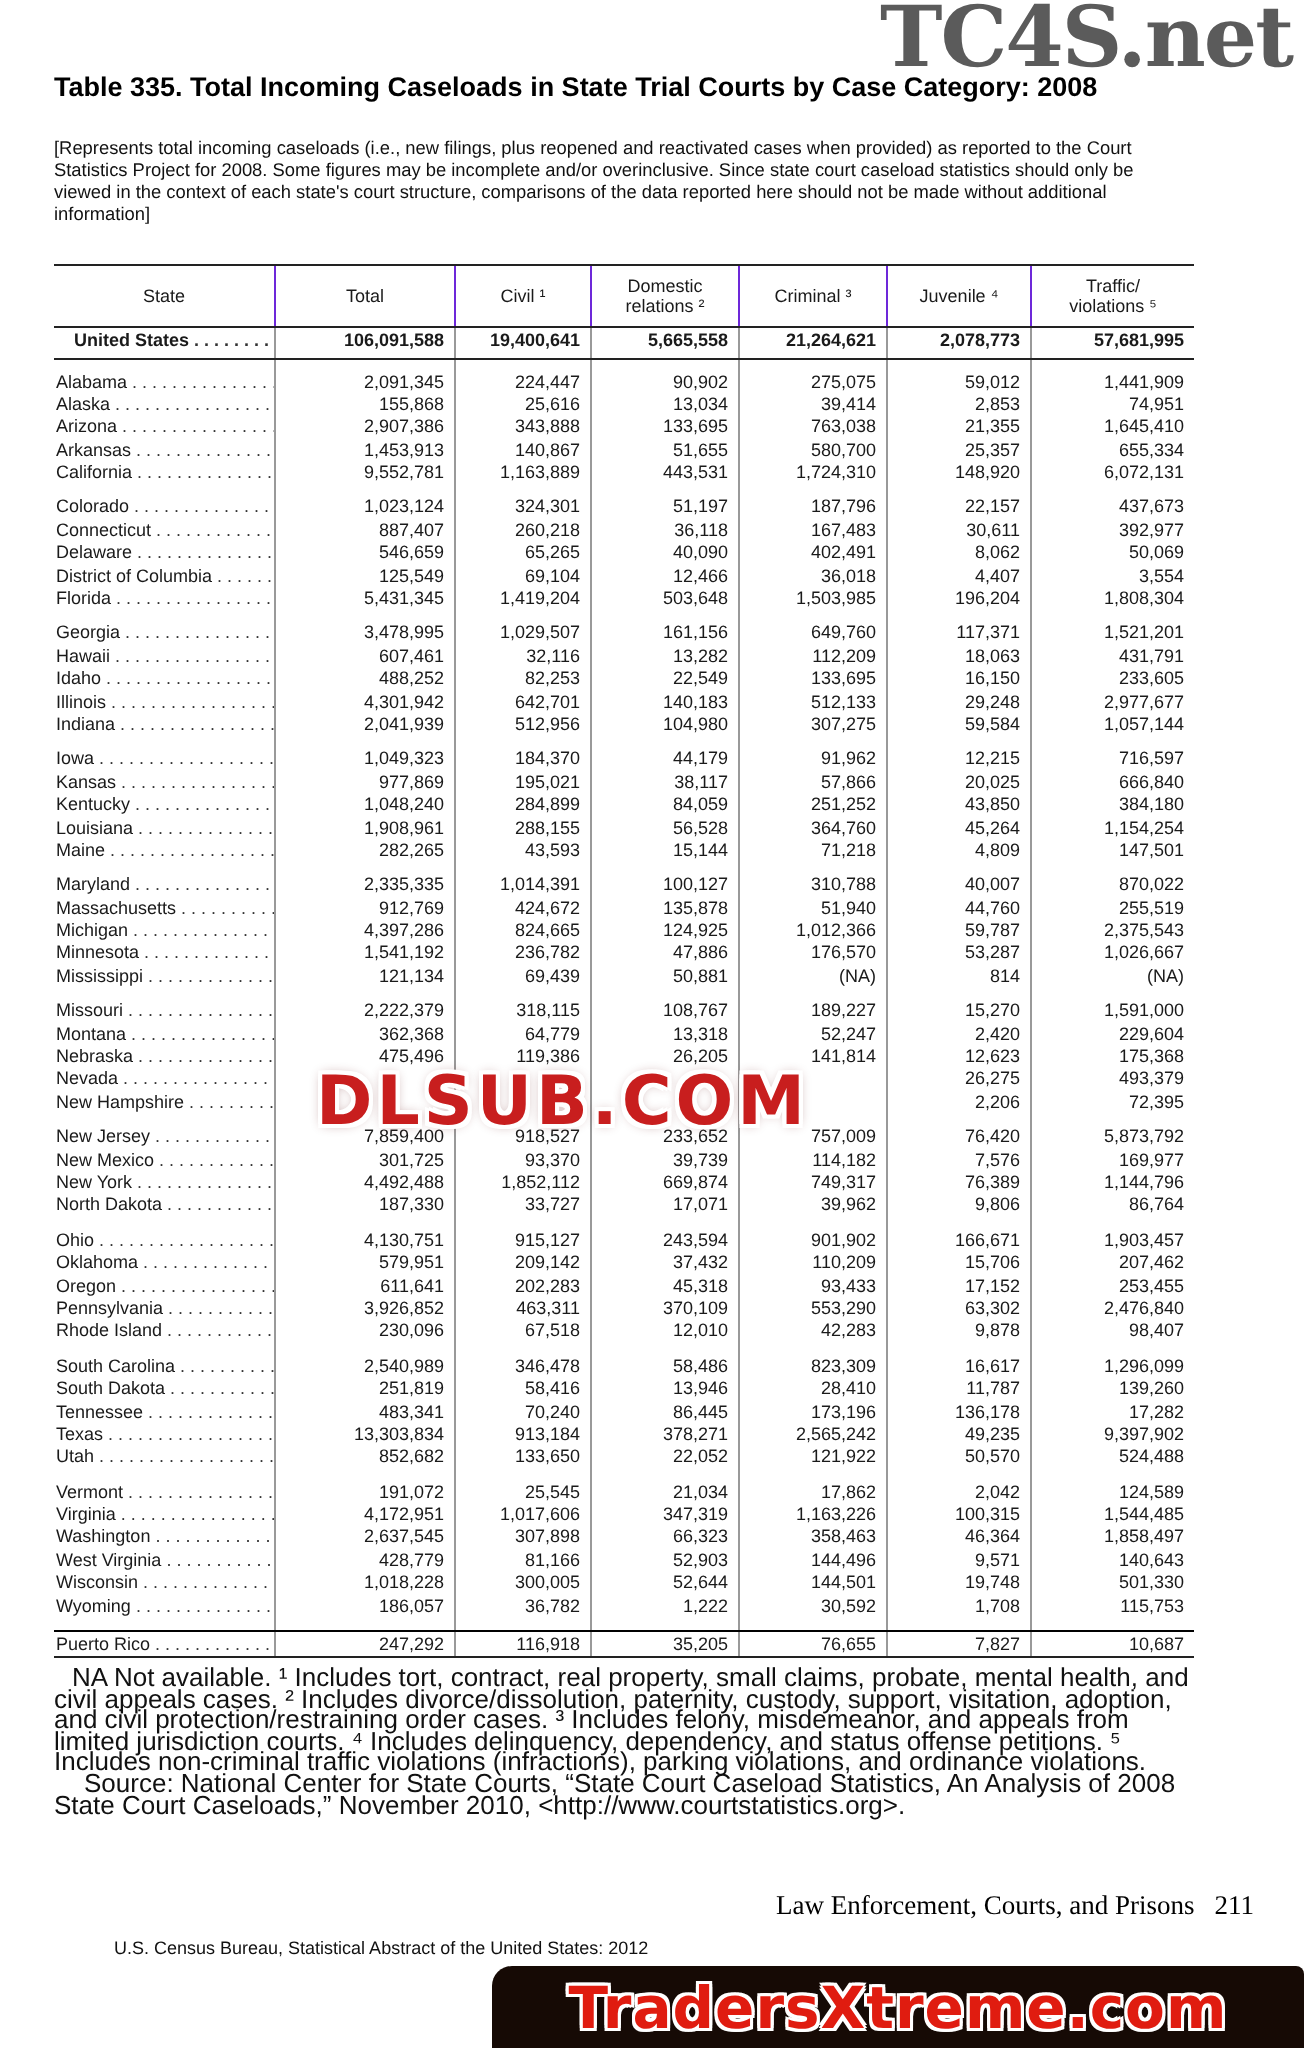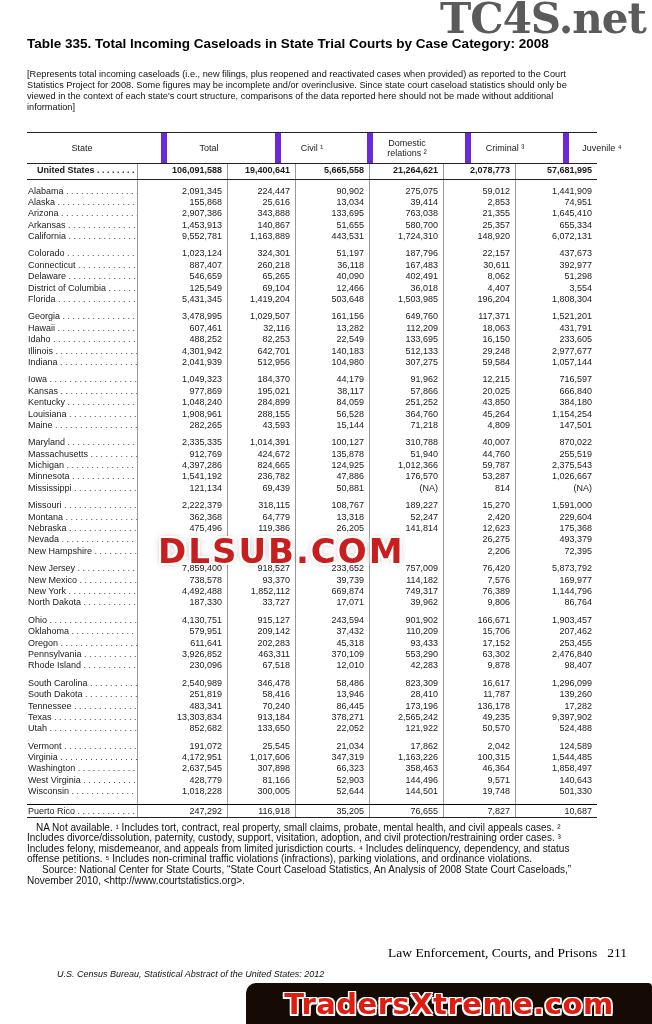--- a/index.html
+++ b/index.html
@@ -55,59 +55,59 @@
   
   .title { width:552px; font-size:13.5px; line-height:16.5px; font-weight:bold; color:#000; }
   .note  { margin-top:16px; width:570px; font-size:9.2px; line-height:11px; color:#111; }
 
   
   .tbl { margin-top:19px; width:570px; border-bottom:1.2px solid #222; }
   .thead, .trow {
     display:grid;
     grid-template-columns:110px 90px 68px 74px 74px 72px 82px;
   }
-  .thead { border-top:1.4px solid #222; border-bottom:1px solid #222;gap:24px; }
+  .thead { border-top:1.4px solid #222; border-bottom:1px solid #222; }
   .hcell {
     font-size:9px; line-height:10px;
     display:flex; align-items:center; justify-content:center;
     text-align:center; white-space:pre-line;
     min-height:30px; padding:2px;
-    border-left:6px solid #6d28d9;
+    border-left:1px solid #6d28d9;
   }
   .hcell:first-child { border-left:none; }
 
   .trow { height:11.4px; }
   .cell { font-size:9px; line-height:11.4px; border-left:1px solid #999; overflow:hidden; }
   .cell:first-child { border-left:none; }
   .num  { text-align:right; padding-right:5px; white-space:nowrap; }
   .lbl  { white-space:nowrap; padding-left:1px; }
   .leader::after { content:" . . . . . . . . . . . . . . . . . . . . . . . . . . . . . . . ."; color:#333; }
 
   .trow.us { font-weight:bold; height:16px; border-bottom:1px solid #222; }
   .trow.us .cell { line-height:13.5px; }
   .trow.us .lbl  { padding-left:10px; }
 
   .trow.gap { height:6px; }
   .trow.pr  { height:13px; border-top:1px solid #000000; }
   .trow.pr .cell { line-height:12.6px; }
 
   
-  .fn { width:570px; font-size:10px; line-height:10.6px; color:#111; }
+  .fn { width:570px; font-size:13px; line-height:10.6px; color:#111; }
   .fn.gen { margin-top:5px; text-indent:9px; }
   .fn.src { text-indent:15px; }
 
   .footer-line {
     position:absolute; right:25px; top:945px;
     font-family:"Liberation Serif", serif;
     font-size:13.5px; color:#000;
   }
   .footer-line .pageno { margin-left:10px; }
   .bureau {
     position:absolute; left:57px; top:969px;
-    font-size:9px; color:#111;font-style:italic;
+    font-size:9px; color:#111;
   }
 </style>
 </head>
 <body>
 
 <div class="page">
 
   <div class="wm-top">TC4S.net</div>
 
   <h1 class="title">Table 335. Total Incoming Caseloads in State Trial Courts by Case Category: 2008</h1>
@@ -235,21 +235,21 @@
         </div>
         <div class="trow">
           <div class="cell lbl">
             <div class="leader">Delaware</div>
           </div>
           <div class="cell num">546,659</div>
           <div class="cell num">65,265</div>
           <div class="cell num">40,090</div>
           <div class="cell num">402,491</div>
           <div class="cell num">8,062</div>
-          <div class="cell num">51,298</div>
+          <div class="cell num">50,069</div>
         </div>
         <div class="trow">
           <div class="cell lbl">
             <div class="leader">District of Columbia</div>
           </div>
           <div class="cell num">125,549</div>
           <div class="cell num">69,104</div>
           <div class="cell num">12,466</div>
           <div class="cell num">36,018</div>
           <div class="cell num">4,407</div>
@@ -539,21 +539,21 @@
           <div class="cell num">918,527</div>
           <div class="cell num">233,652</div>
           <div class="cell num">757,009</div>
           <div class="cell num">76,420</div>
           <div class="cell num">5,873,792</div>
         </div>
         <div class="trow">
           <div class="cell lbl">
             <div class="leader">New Mexico</div>
           </div>
-          <div class="cell num">738,578</div>
+          <div class="cell num">301,725</div>
           <div class="cell num">93,370</div>
           <div class="cell num">39,739</div>
           <div class="cell num">114,182</div>
           <div class="cell num">7,576</div>
           <div class="cell num">169,977</div>
         </div>
         <div class="trow">
           <div class="cell lbl">
             <div class="leader">New York</div>
           </div>
@@ -760,20 +760,31 @@
           <div class="cell lbl">
             <div class="leader">Wisconsin</div>
           </div>
           <div class="cell num">1,018,228</div>
           <div class="cell num">300,005</div>
           <div class="cell num">52,644</div>
           <div class="cell num">144,501</div>
           <div class="cell num">19,748</div>
           <div class="cell num">501,330</div>
         </div>
+        <div class="trow">
+          <div class="cell lbl">
+            <div class="leader">Wyoming</div>
+          </div>
+          <div class="cell num">186,057</div>
+          <div class="cell num">36,782</div>
+          <div class="cell num">1,222</div>
+          <div class="cell num">30,592</div>
+          <div class="cell num">1,708</div>
+          <div class="cell num">115,753</div>
+        </div>
         <div class="trow gap">
           <div class="cell"></div>
           <div class="cell"></div>
           <div class="cell"></div>
           <div class="cell"></div>
           <div class="cell"></div>
           <div class="cell"></div>
           <div class="cell"></div>
         </div>
         <div class="trow pr">

